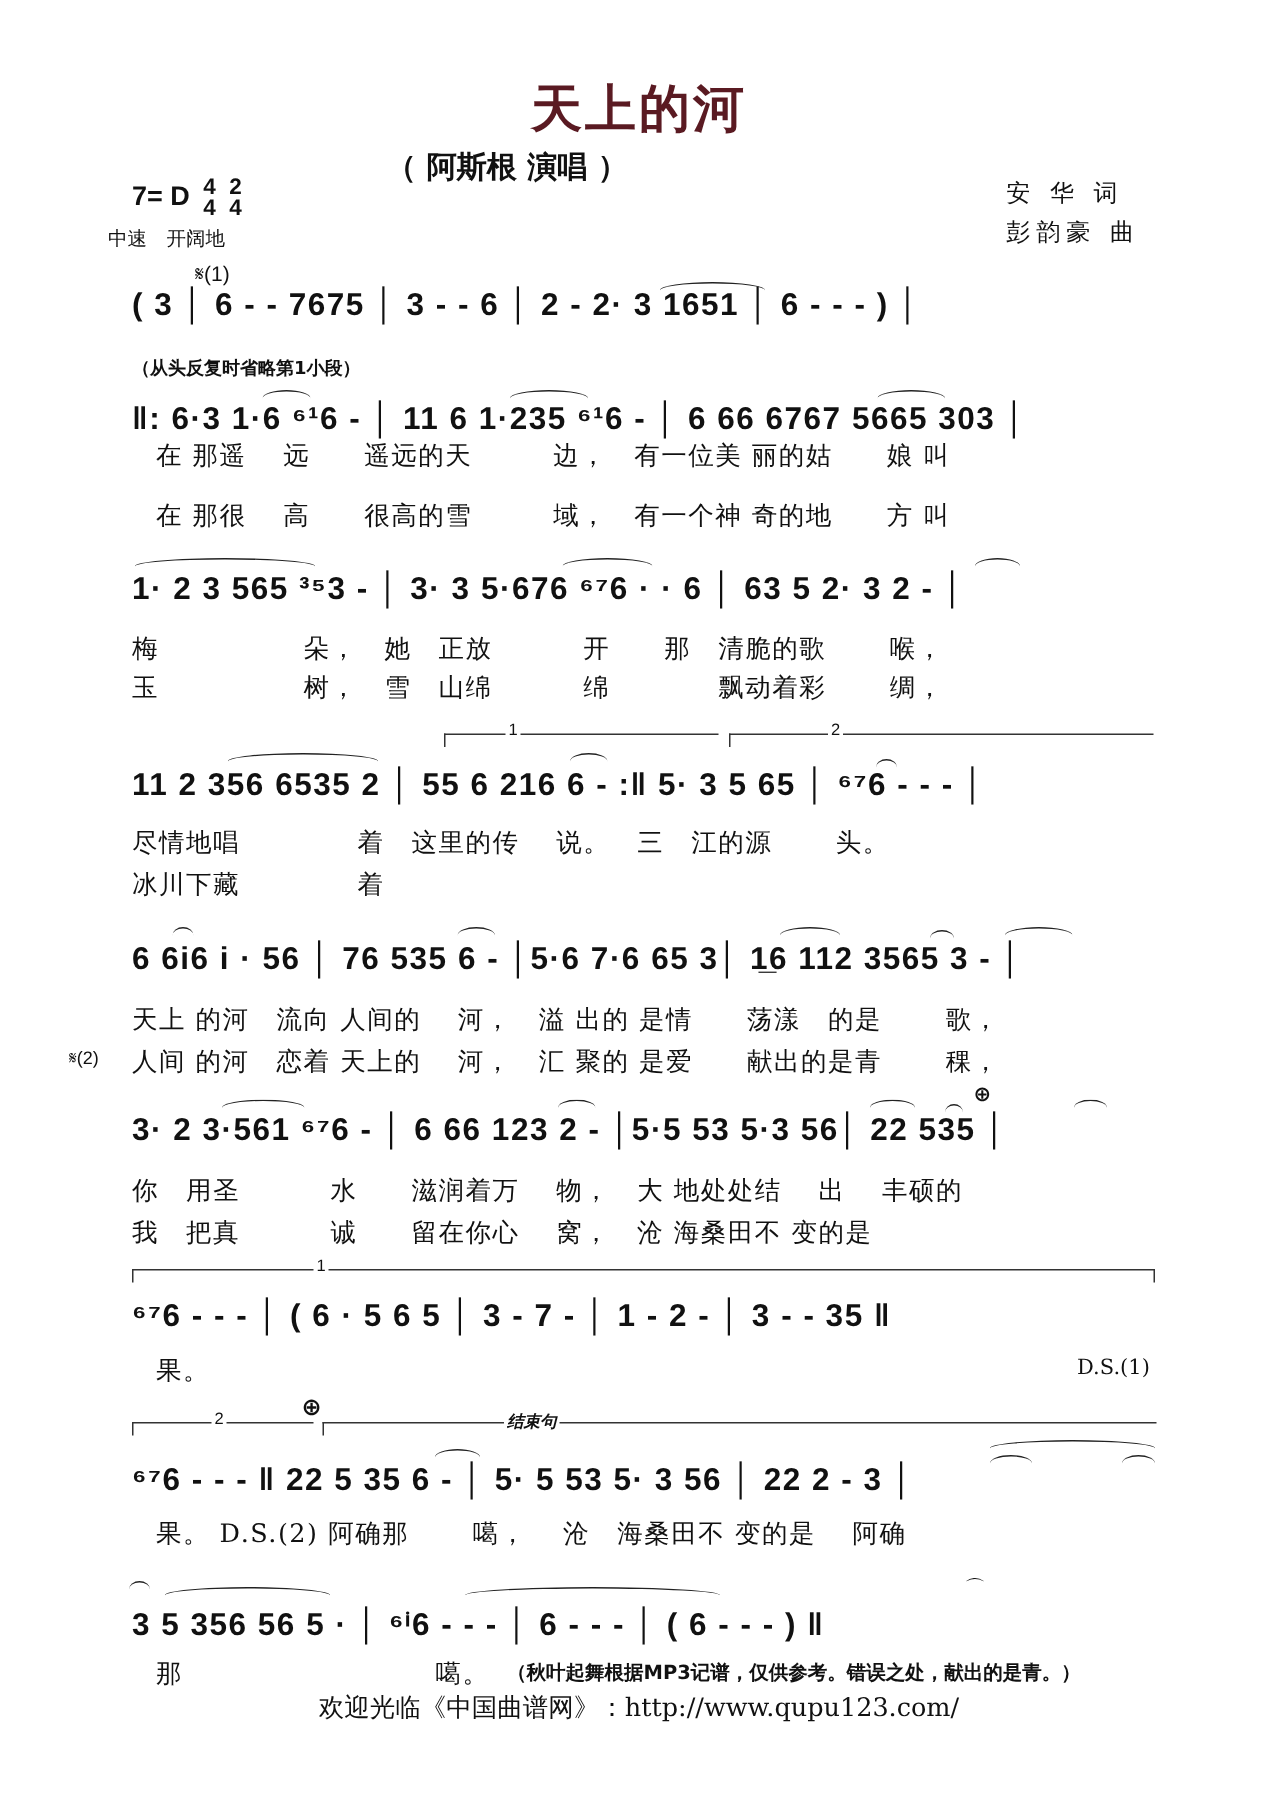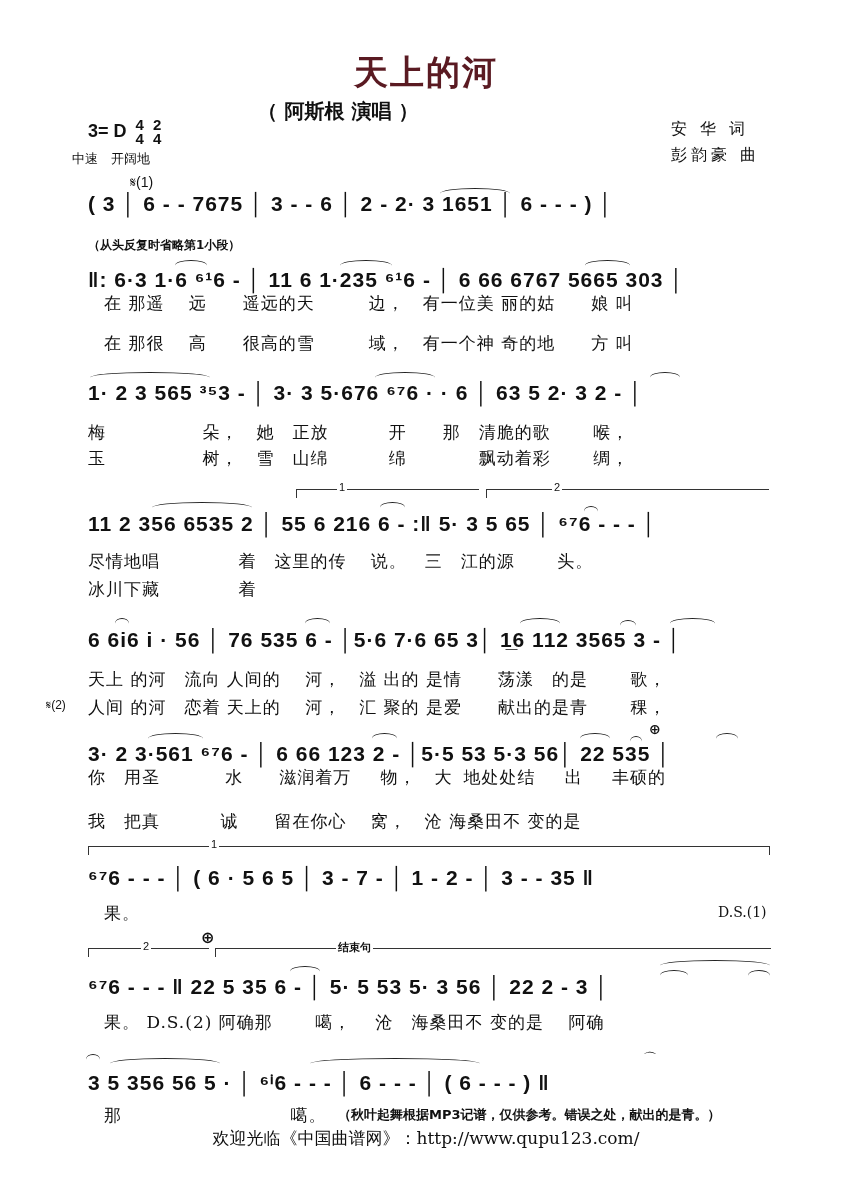--- a/index.html
+++ b/index.html
@@ -45,21 +45,21 @@
   </style>
 </head>
 <body>
 
 <div class="page">
 
   <div class="title">天上的河</div>
   <div class="performer">（ 阿斯根 演唱 ）</div>
 
   <div class="key">
-    <span>3= D</span>
+    <span>7= D</span>
     <span class="frac">
       <span>4</span>
       <span>4</span>
     </span>
     <span class="frac">
       <span>2</span>
       <span>4</span>
     </span>
   </div>
   <div class="tempo">中速　开阔地</div>
@@ -123,38 +123,38 @@
   <div class="sym" style="left:46px; top:698px; font-size:12px;">𝄋(2)</div>
 
   <div class="slur" style="left:148px; top:733px; width:55px;"></div>
   <div class="slur" style="left:372px; top:733px; width:25px;"></div>
   <div class="slur" style="left:580px; top:733px; width:30px;"></div>
   <div class="slur" style="left:630px; top:736px; width:12px;"></div>
   <div class="slur" style="left:716px; top:733px; width:22px;"></div>
   <div class="sym" style="left:649px; top:721px; font-size:14px; font-weight:bold;">⊕</div>
   <div class="row" style="top:742px;">
     <div class="notes">3· 2 3·561 ⁶⁷6 - │ 6 66 123 2 - │5·5 53 5·3 56│ 22 535 │</div>
-    <div class="lyric" style="left:0px; top:24px;font-family:Liberation Mono, monospace;">你　用圣　　　 水　　滋润着万　 物，　大 地处处结　 出　 丰硕的</div>
+    <div class="lyric" style="left:0px; top:40px;">你　用圣　　　 水　　滋润着万　 物，　大 地处处结　 出　 丰硕的</div>
     <div class="lyric" style="left:0px; top:68px;">我　把真　　　 诚　　留在你心　 窝，　沧 海桑田不 变的是</div>
   </div>
 
   <div class="bracket r" style="left:88px; top:846px; width:680px;">
     <span class="lbl" style="left:120px;">1</span>
   </div>
   <div class="row" style="top:866px;">
     <div class="notes">⁶⁷6 - - - │ ( 6 · 5 6 5 │ 3 - 7 - │ 1 - 2 - │ 3 - - 35 ‖</div>
     <div class="lyric" style="left:16px; top:36px;">果。</div>
   </div>
   <div class="ds" style="left:718px; top:904px;">D.S.(1)</div>
 
   <div class="sym" style="left:201px; top:928px; font-size:16px; font-weight:bold;">⊕</div>
   <div class="bracket" style="left:88px; top:948px; width:120px;">
     <span class="lbl" style="left:52px;">2</span>
   </div>
-  <div class="bracket" style="left:215px; top:948px; width:555px;">
+  <div class="bracket" style="left:215px; top:948px; width:555px;font-style:italic;">
     <span class="lbl" style="left:120px; font-weight:bold;">结束句</span>
   </div>
   <div class="slur" style="left:290px; top:966px; width:30px;"></div>
   <div class="slur" style="left:660px; top:960px; width:110px;"></div>
   <div class="slur" style="left:660px; top:970px; width:28px;"></div>
   <div class="slur" style="left:748px; top:970px; width:22px;"></div>
   <div class="row" style="top:975px;">
     <div class="notes">⁶⁷6 - - - ‖ 22 5 35 6 - │ 5· 5 53 5· 3 56 │ 22 2 - 3 │</div>
     <div class="lyric" style="left:16px; top:36px;">果。 D.S.(2) 阿确那　　 噶，　 沧　海桑田不 变的是　 阿确</div>
   </div>

